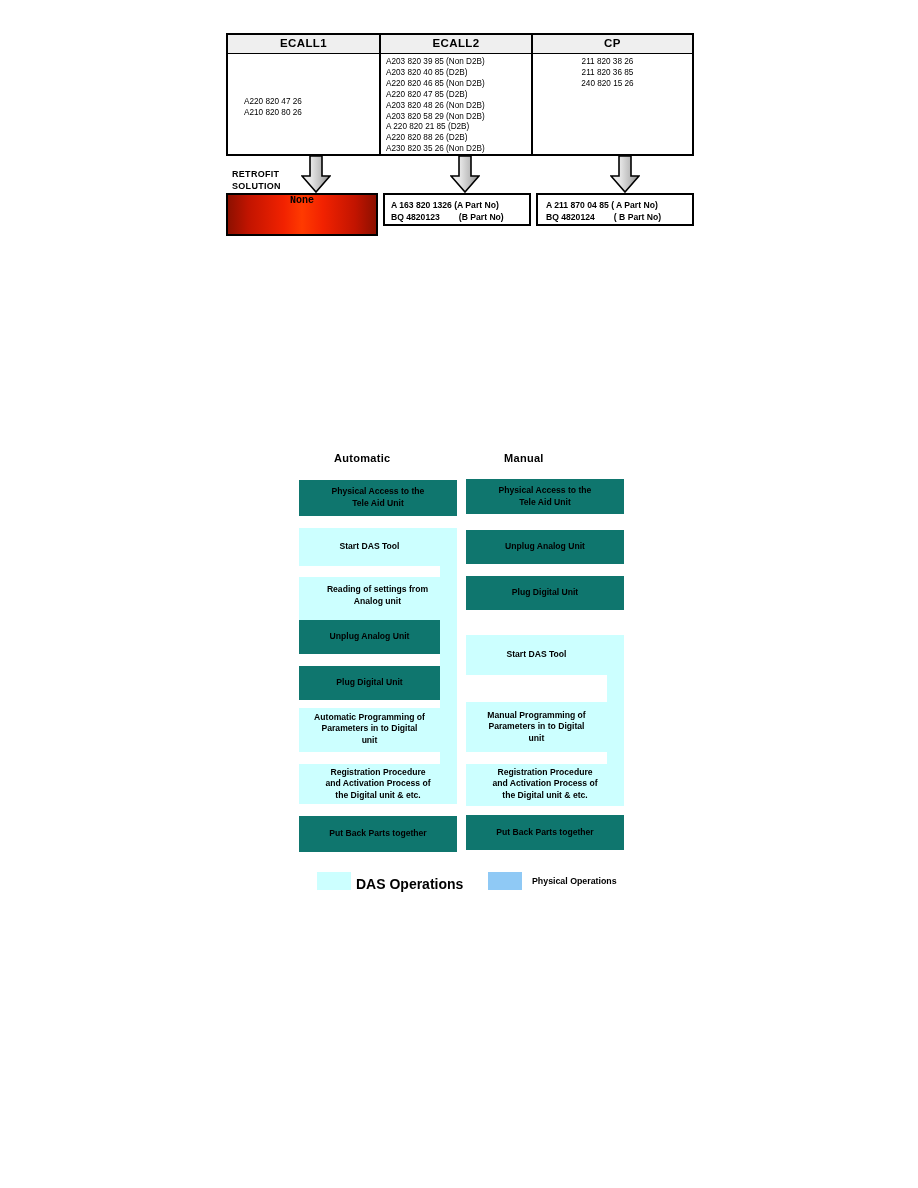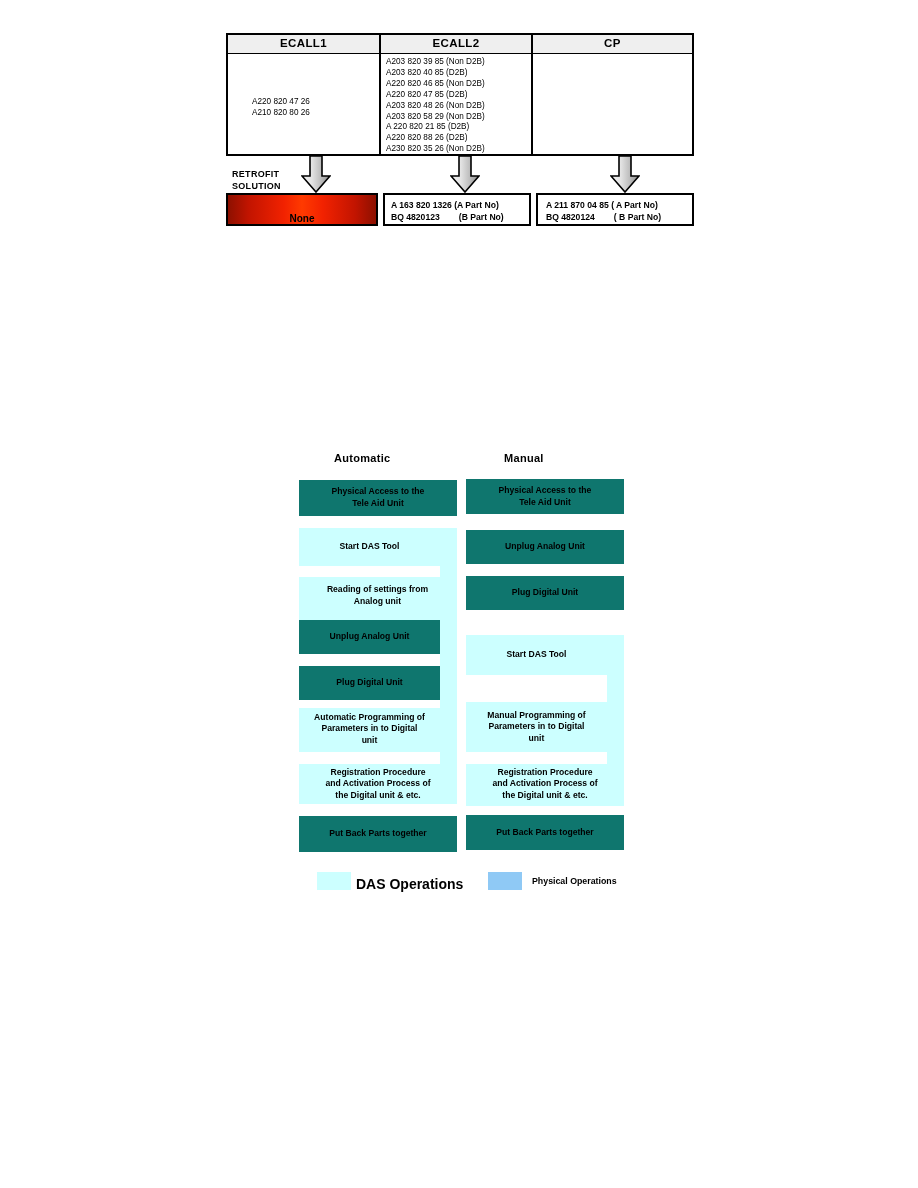--- a/index.html
+++ b/index.html
@@ -47,21 +47,21 @@
   }
   .tbl-body {
     flex: 1;
     padding: 3px 0 0 0;
   }
   .tbl-body .ln {
     font-size: 8.2px;
     line-height: 10.9px;
     white-space: nowrap;
   }
-  .tbl-col.c1 .tbl-body .ln { padding-left: 5px; margin-left: 19px; }
+  .tbl-col.c1 .tbl-body .ln { padding-left: 16px; }
   .tbl-col.c2 .tbl-body .ln { padding-left: 5px; }
   .tbl-col.c3 .tbl-body .ln { text-align: center; padding-right: 10px; }
 
   
   #retrofit-label {
     position: absolute;
     left: 232px;
     top: 169px;
     font-size: 9px;
     font-weight: bold;
@@ -80,27 +80,28 @@
   .solution-box {
     position: absolute;
     box-sizing: border-box;
     border: 2px solid #000;
     background: #ffffff;
   }
   #solution-none {
     left: 226px;
     top: 193px;
     width: 152px;
-    height: 33px;
+    height: 43px;
     background: linear-gradient(to right,
       #8d1000 0%, #c21400 14%, #f22200 38%, #ff3a00 50%,
       #f22200 64%, #c21400 86%, #8d1000 100%);
     display: flex;
-    align-items: flex-end;
+    align-items: flex-start;
     justify-content: center;
+    font-family: Liberation Mono, monospace;
   }
   #solution-none .none-text {
     font-size: 10px;
     font-weight: bold;
     color: #000;
   }
   #solution-b {
     left: 383px;
     top: 193px;
     width: 148px;
@@ -216,20 +217,25 @@
       <div class="ln">A203 820 48 26 (Non D2B)</div>
       <div class="ln">A203 820 58 29 (Non D2B)</div>
       <div class="ln">A 220 820 21 85 (D2B)</div>
       <div class="ln">A220 820 88 26  (D2B)</div>
       <div class="ln">A230 820 35 26 (Non D2B)</div>
     </div>
   </div>
 
   <div class="tbl-col c3">
     <div class="tbl-head">CP</div>
+    <div class="tbl-body">
+      <div class="ln">211 820 38 26</div>
+      <div class="ln">211 820 36 85</div>
+      <div class="ln">240 820 15 26</div>
+    </div>
   </div>
 
 </div>
 
 <div id="retrofit-label">
   <div>RETROFIT</div>
   <div>SOLUTION</div>
 </div>
 
 <svg class="arrow" id="arrow-1" viewBox="0 0 30 38">

